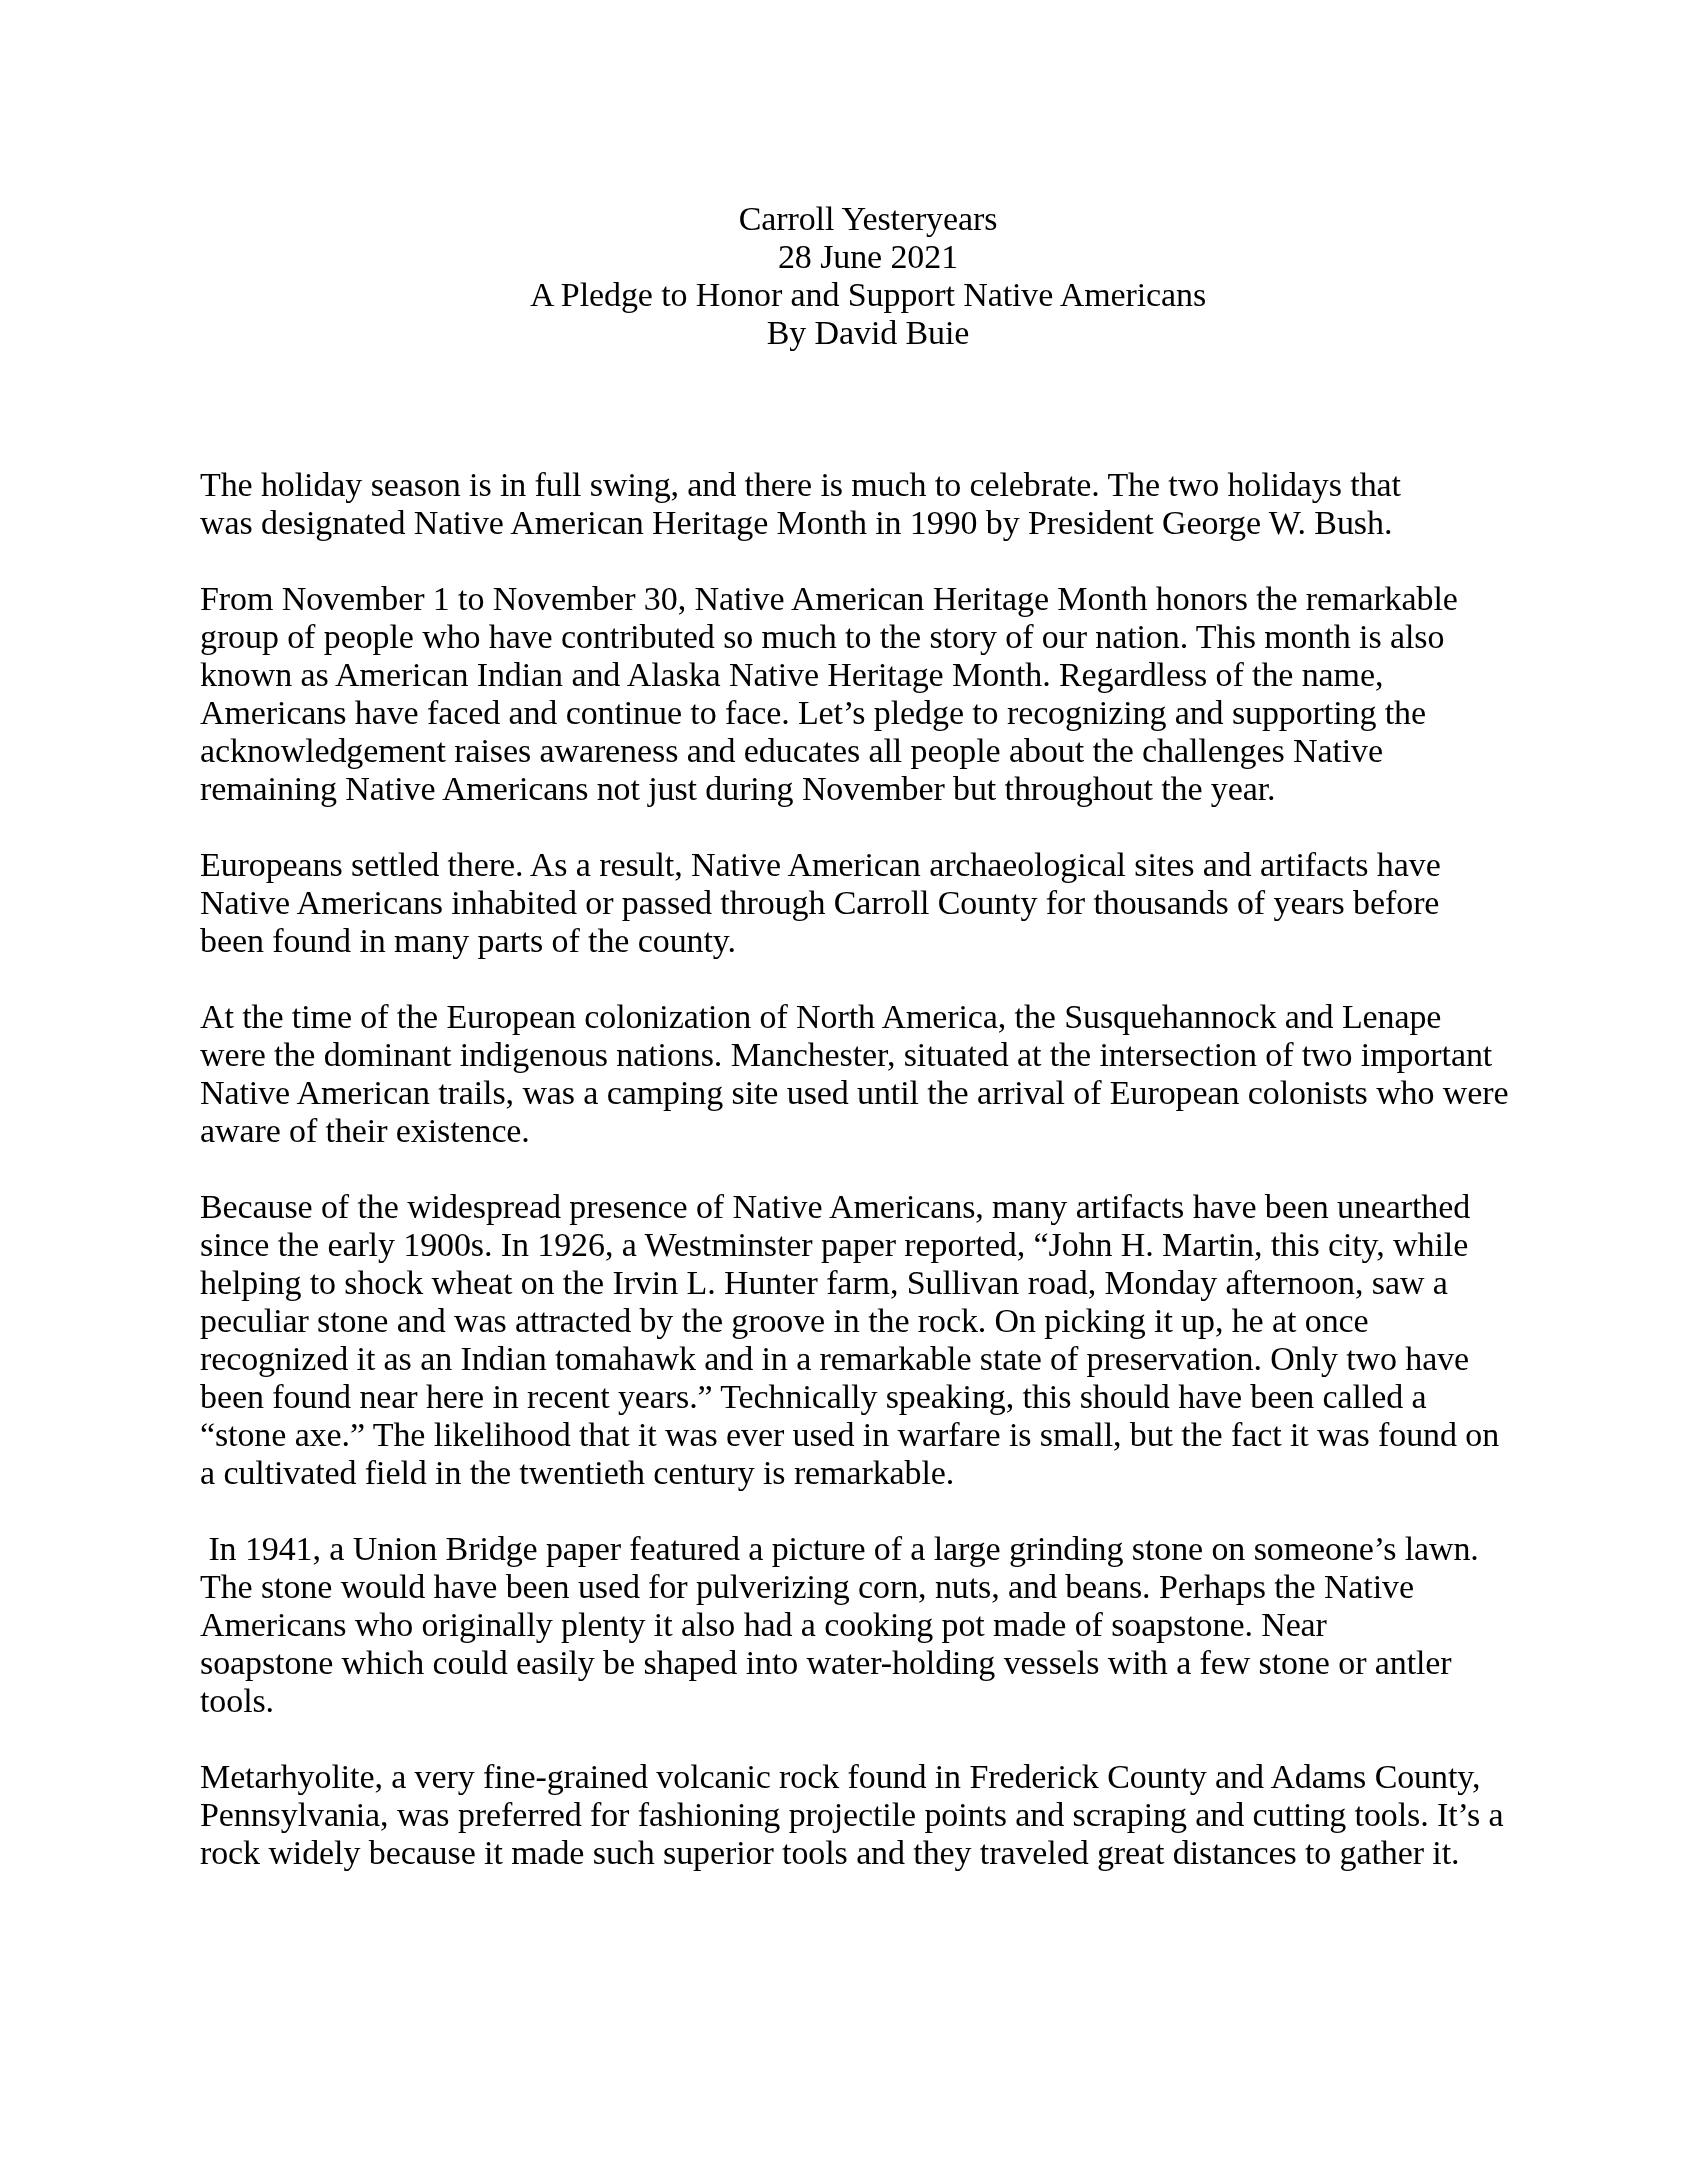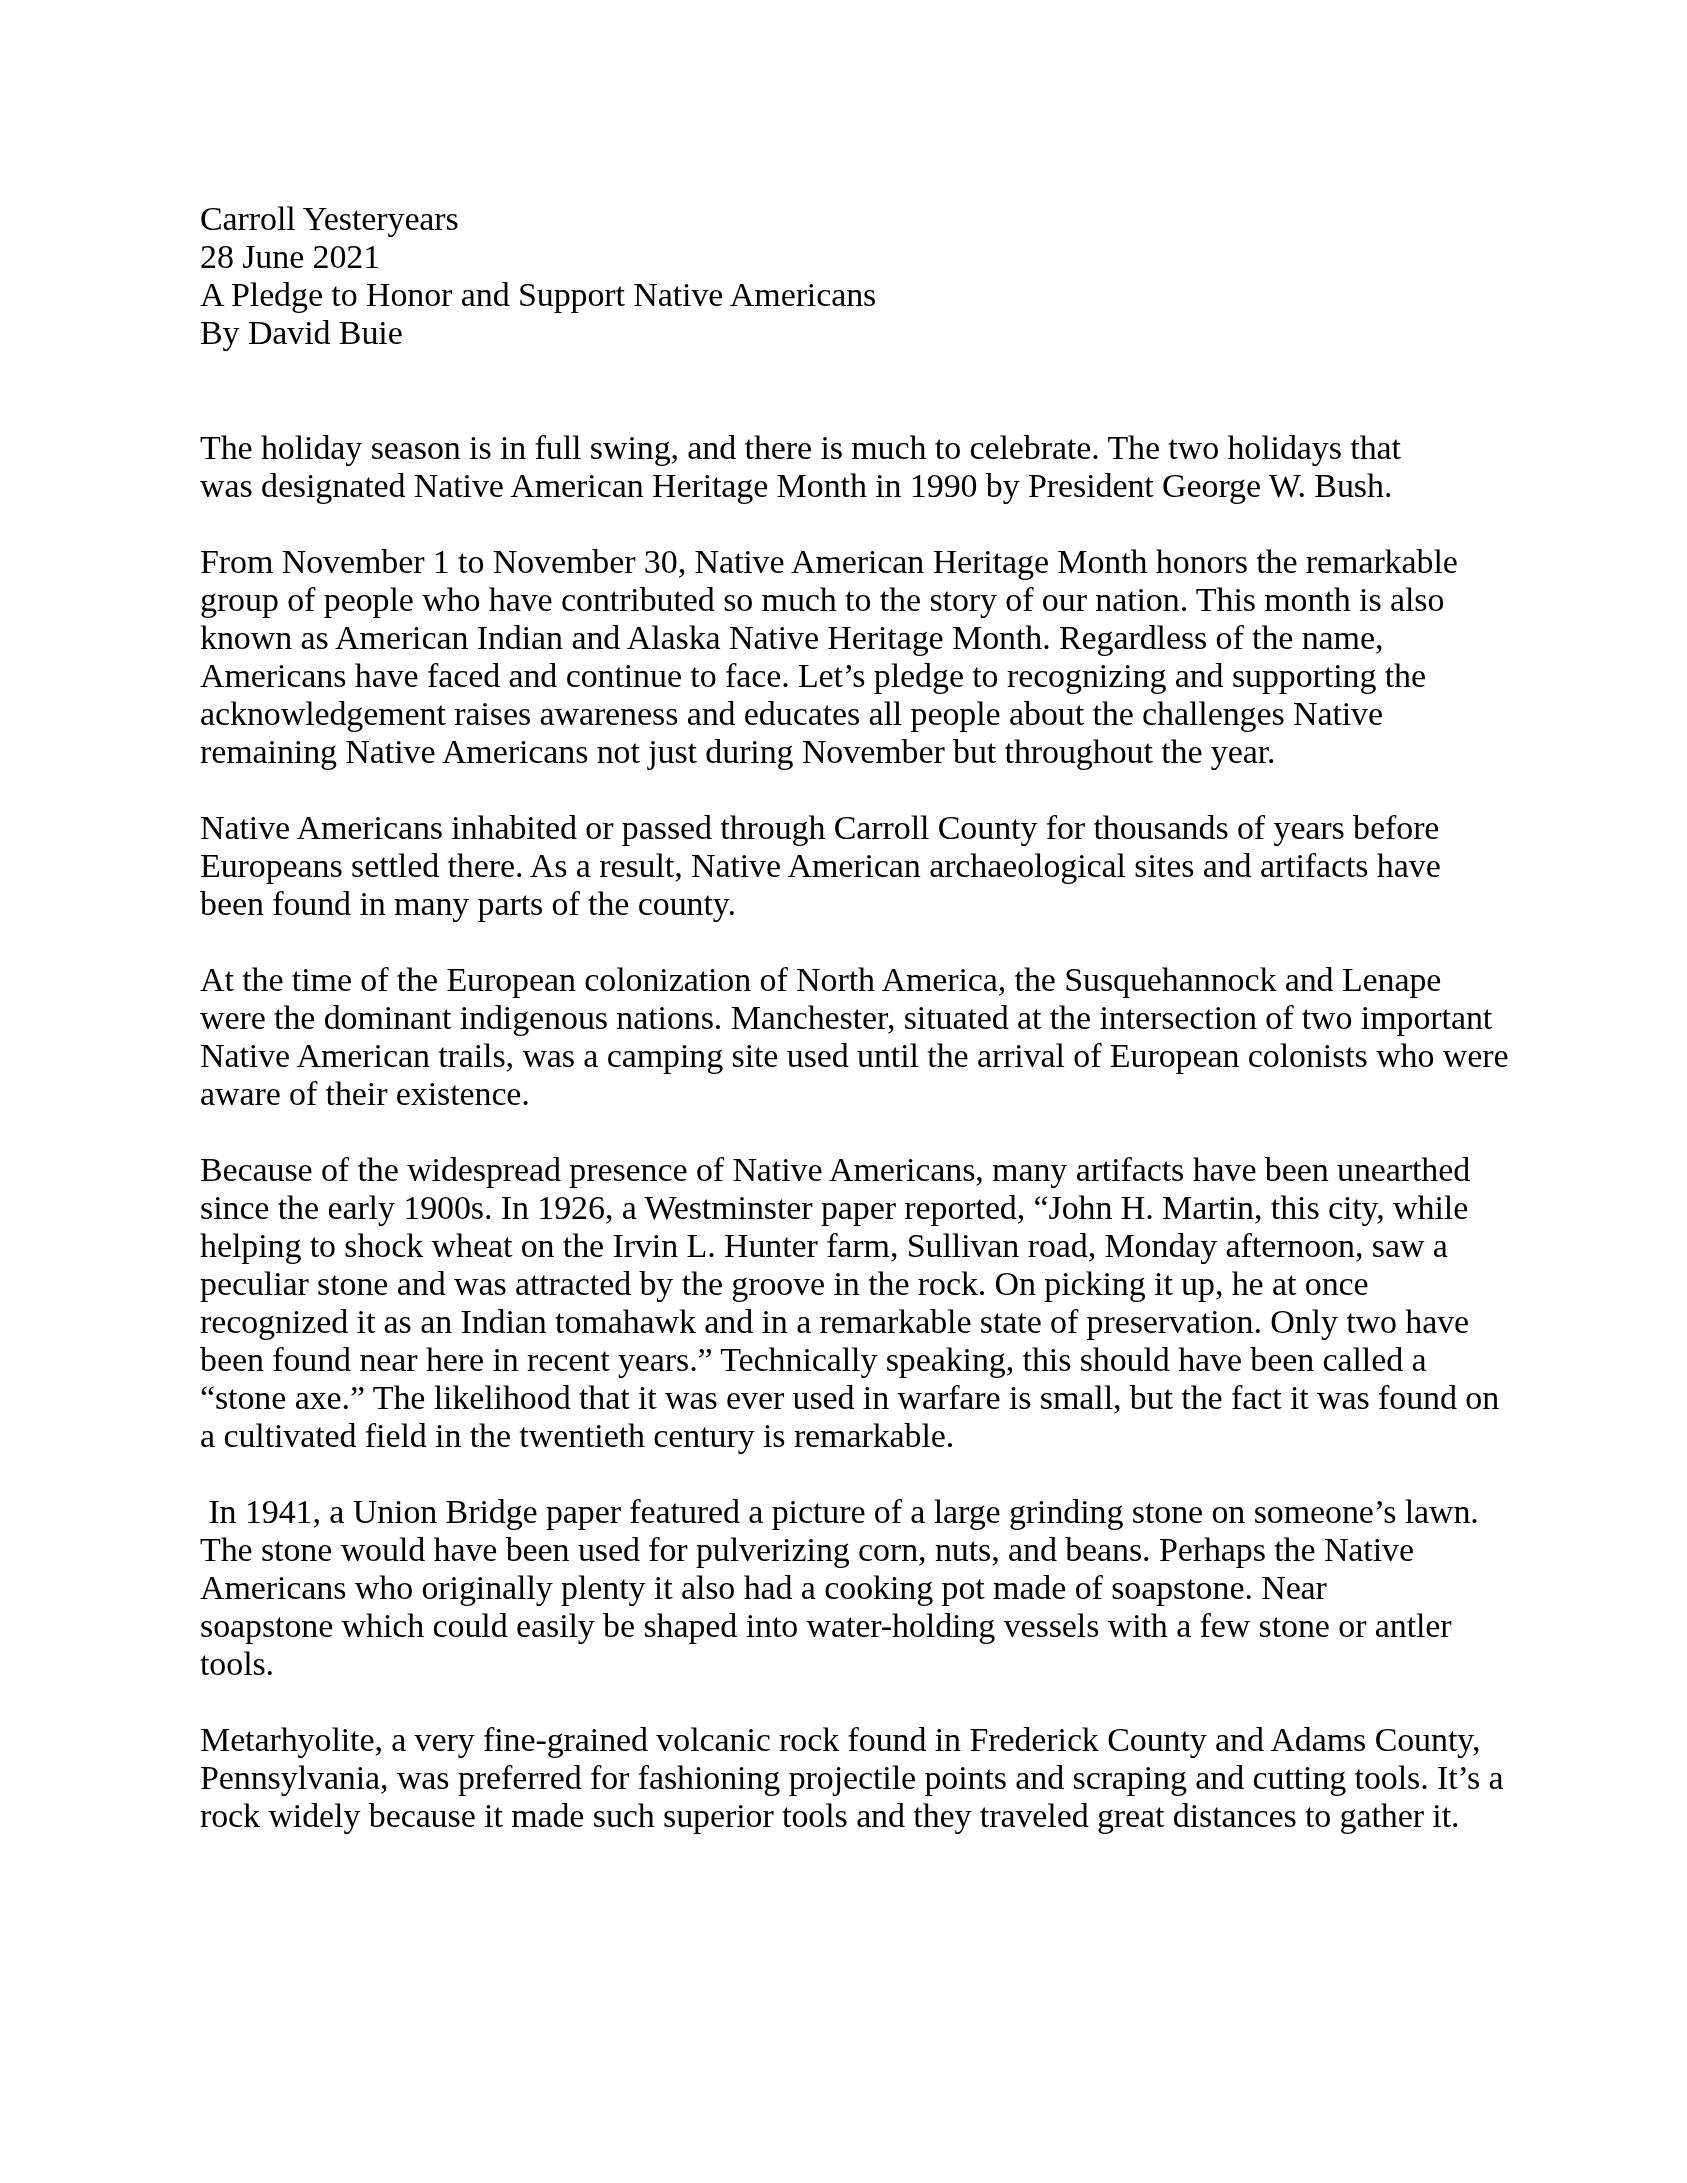--- a/index.html
+++ b/index.html
@@ -23,21 +23,22 @@
     }
     .line {
       display: block;
       font-size: 34px;
       line-height: 38px;
       height: 38px;
       white-space: pre;
       letter-spacing: -0.1px;
     }
     .header-block {
-      margin-bottom: 77px;
+      margin-bottom: 114px;
+      text-align: center;
     }
     .para {
       margin-bottom: 38px;
     }
   </style>
 </head>
 <body>
 
 <div class="page">
   <div class="header-block">
@@ -54,22 +55,22 @@
       </div>
       <div class="para">
         <span class="line">From November 1 to November 30, Native American Heritage Month honors the remarkable</span>
         <span class="line">group of people who have contributed so much to the story of our nation. This month is also</span>
         <span class="line">known as American Indian and Alaska Native Heritage Month. Regardless of the name,</span>
         <span class="line">Americans have faced and continue to face. Let’s pledge to recognizing and supporting the</span>
         <span class="line">acknowledgement raises awareness and educates all people about the challenges Native</span>
         <span class="line">remaining Native Americans not just during November but throughout the year.</span>
       </div>
       <div class="para">
+        <span class="line">Europeans settled there. As a result, Native American archaeological sites and artifacts have</span>
         <span class="line">Native Americans inhabited or passed through Carroll County for thousands of years before</span>
-        <span class="line">Europeans settled there. As a result, Native American archaeological sites and artifacts have</span>
         <span class="line">been found in many parts of the county.</span>
       </div>
       <div class="para">
         <span class="line">At the time of the European colonization of North America, the Susquehannock and Lenape</span>
         <span class="line">were the dominant indigenous nations. Manchester, situated at the intersection of two important</span>
         <span class="line">Native American trails, was a camping site used until the arrival of European colonists who were</span>
         <span class="line">aware of their existence.</span>
       </div>
       <div class="para">
         <span class="line">Because of the widespread presence of Native Americans, many artifacts have been unearthed</span>

